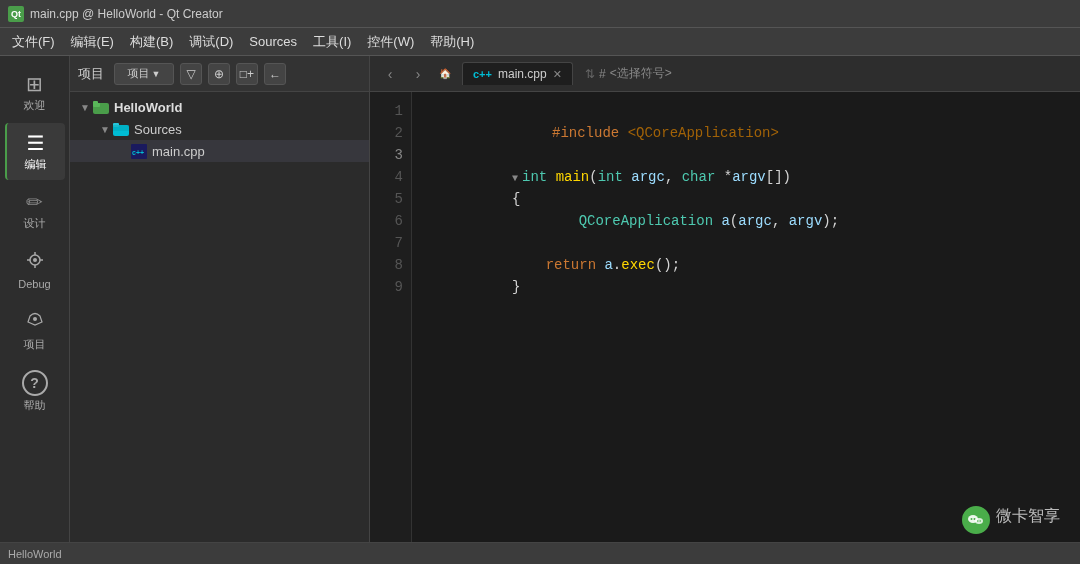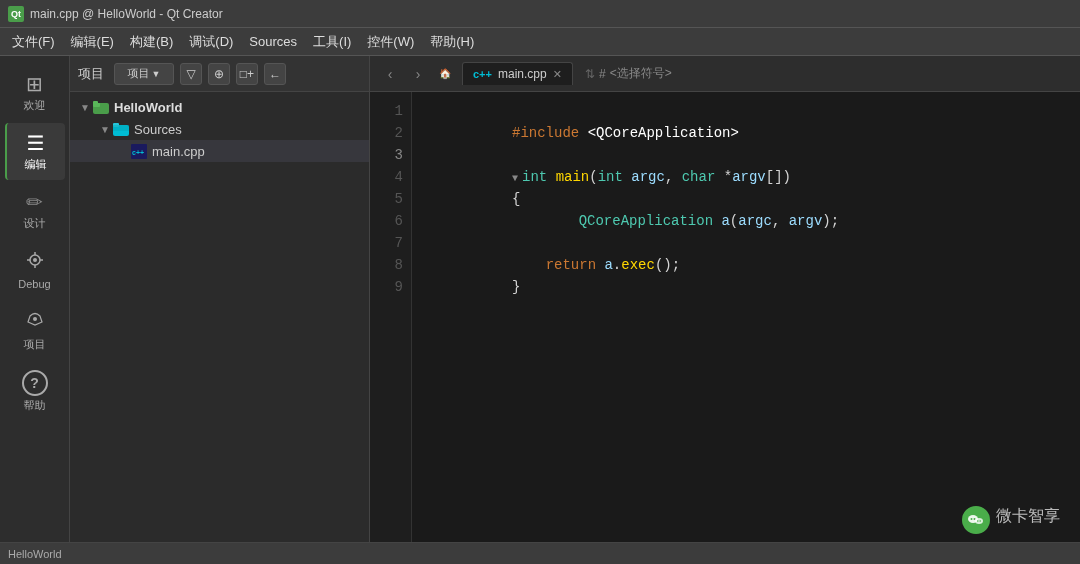--- a/index.html
+++ b/index.html
@@ -220,28 +220,28 @@
       padding: 8px 0 0 16px;
       background: #1a1a1a;
       overflow: auto;
     }
     .code-line {
       height: 22px;
       white-space: pre;
       position: relative;
     }
     
-    .kw-include { color: #cc7832; }
+    .kw-include { color: #cc7832; margin-left: 40px; }
     .kw-int { color: #4ec9b0; }
     .kw-return { color: #cc7832; }
     .func-name { color: #ffd700; }
     .class-name { color: #4ec9b0; margin-left: 33px; }
     .param { color: #9cdcfe; }
     .punct { color: #d4d4d4; }
-    .inc-path { color: #ffffff; }
+    .inc-path { color: #a16207; }
     .op { color: #d4d4d4; }
     .plain { color: #d4d4d4; }
     
     #watermark {
       position: absolute;
       bottom: 30px;
       right: 20px;
       color: rgba(255,255,255,0.7);
       font-size: 16px;
       display: flex;

